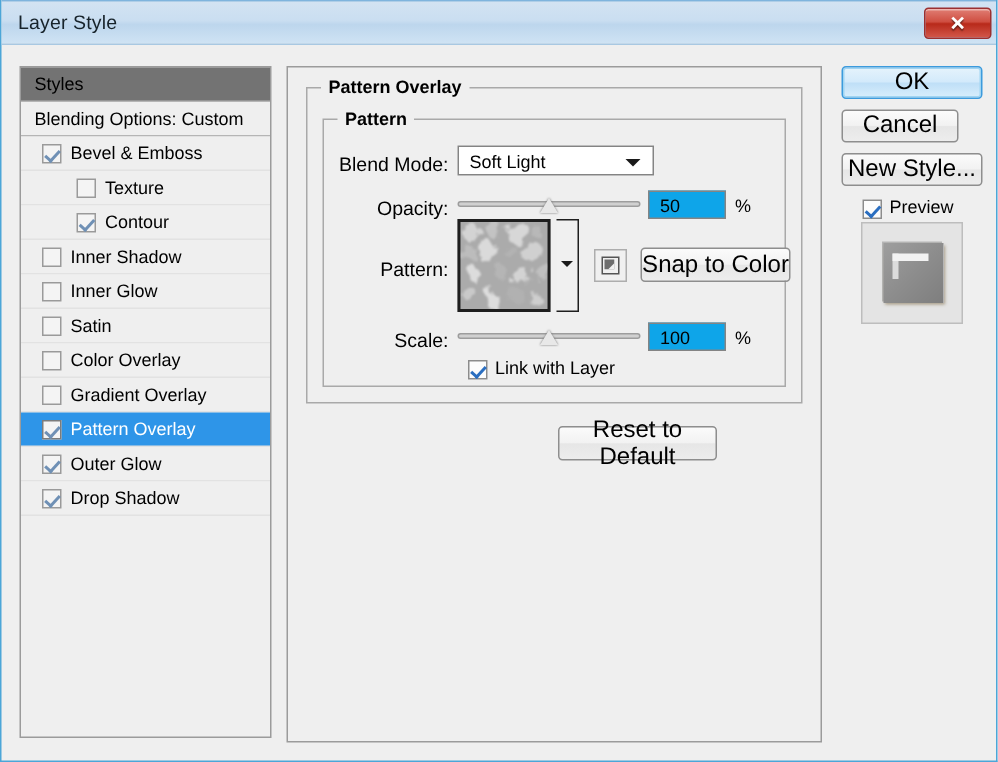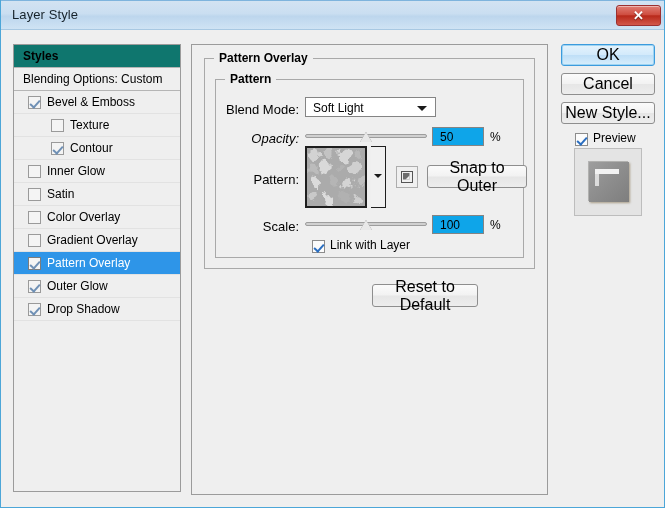--- a/index.html
+++ b/index.html
@@ -63,22 +63,21 @@
     position: absolute;
     left: 12px; top: 44px;
     width: 168px; height: 448px;
     background: #efefef;
     border: 1px solid #9b9b9b;
   }
   .styles-head {
     position: relative;
     height: 23px;
     border-bottom: 1px solid #b5b5b5;
-    background: #0f766e;
-    font-weight: bold;
+    background: #737373;
   }
   .styles-head .lbl { position: absolute; left: 9px; top: 4px; }
   .styles-sub {
     position: relative;
     height: 23px;
     border-bottom: 1px solid #b5b5b5;
     background: #efefef;
   }
   .styles-sub .lbl { position: absolute; left: 9px; top: 4px; }
 
@@ -352,20 +351,24 @@
         <div class="style-row">
           <span class="cbx lvl1"></span>
           <span class="srow-label lvl1">Texture</span>
         </div>
         <div class="style-row">
           <span class="cbx lvl1 checked"></span>
           <span class="srow-label lvl1">Contour</span>
         </div>
         <div class="style-row">
           <span class="cbx lvl0"></span>
+          <span class="srow-label lvl0">Inner Shadow</span>
+        </div>
+        <div class="style-row">
+          <span class="cbx lvl0"></span>
           <span class="srow-label lvl0">Inner Glow</span>
         </div>
         <div class="style-row">
           <span class="cbx lvl0"></span>
           <span class="srow-label lvl0">Satin</span>
         </div>
         <div class="style-row">
           <span class="cbx lvl0"></span>
           <span class="srow-label lvl0">Color Overlay</span>
         </div>
@@ -395,21 +398,21 @@
 
       <div class="group" id="grp-inner">
         <span class="group-title">Pattern</span>
 
         <span class="fld-label" style="left:10px; top:22px; width:73px;">Blend Mode:</span>
         <div class="select" style="left:89px; top:17px; width:131px;">
           <span class="val">Soft Light</span>
           <span class="arrow"></span>
         </div>
 
-        <span class="fld-label" style="left:10px; top:51px; width:73px;font-style:italic;">Opacity:</span>
+        <span class="fld-label" style="left:10px; top:51px; width:73px;">Opacity:</span>
         <div class="slider" style="left:89px; top:48px; width:122px;">
           <div class="track"></div>
           <div class="thumb" id="opacity-thumb" style="left: calc(50% - 6px);"></div>
         </div>
         <div class="numfield" style="left:216px; top:47px; width:52px;">
           <span class="v">50</span>
         </div>
         <span class="pct" style="left:274px; top:50px;">%</span>
 
         <span class="fld-label" style="left:10px; top:92px; width:73px;">Pattern:</span>
@@ -455,21 +458,21 @@
         </div>
 
         <div class="icon-btn" style="left:180px; top:86px;">
           <svg width="20" height="20" viewBox="0 0 20 20">
             <rect x="4.5" y="4.5" width="11" height="11" fill="none" stroke="#555" stroke-width="1"></rect>
             <path d="M6 6 L12.5 6 L12.5 12.5 L6 12.5 Z" fill="#6d6d6d"></path>
             <path d="M12.5 12.5 L12.5 8.5 L8.5 12.5 Z" fill="#f0f0f0"></path>
           </svg>
         </div>
 
-        <div class="btn" style="left:211px; top:85px; width:100px; height:23px;">Snap to Outer</div>
+        <div class="btn" style="left:211px; top:85px; width:100px; height:23px;">Snap to Color</div>
 
         <span class="fld-label" style="left:10px; top:139px; width:73px;">Scale:</span>
         <div class="slider" style="left:89px; top:136px; width:122px;">
           <div class="track"></div>
           <div class="thumb" id="scale-thumb" style="left: calc(50% - 6px);"></div>
         </div>
         <div class="numfield" style="left:216px; top:135px; width:52px;">
           <span class="v">100</span>
         </div>
         <span class="pct" style="left:274px; top:138px;">%</span>
@@ -478,21 +481,21 @@
           <span class="chk-box checked"></span>
           <span class="chk-label">Link with Layer</span>
         </div>
       </div>
     </div>
 
     <div class="btn" style="left:180px; top:239px; width:106px; height:23px;">Reset to Default</div>
   </div>
 
   <div class="btn default-btn" style="left:560px; top:44px; width:94px; height:22px;">OK</div>
-  <div class="btn" style="left:560px; top:73px; width:94px; height:22px;">Cancel</div>
+  <div class="btn" style="left:560px; top:73px; width:78px; height:22px;">Cancel</div>
   <div class="btn" style="left:560px; top:102px; width:94px; height:22px;">New Style...</div>
 
   <div class="chk-row" style="left:574px; top:133px;">
     <span class="chk-box checked"></span>
     <span class="chk-label">Preview</span>
   </div>
 
   <div class="preview-box">
     <div class="preview-chip"></div>
   </div>

